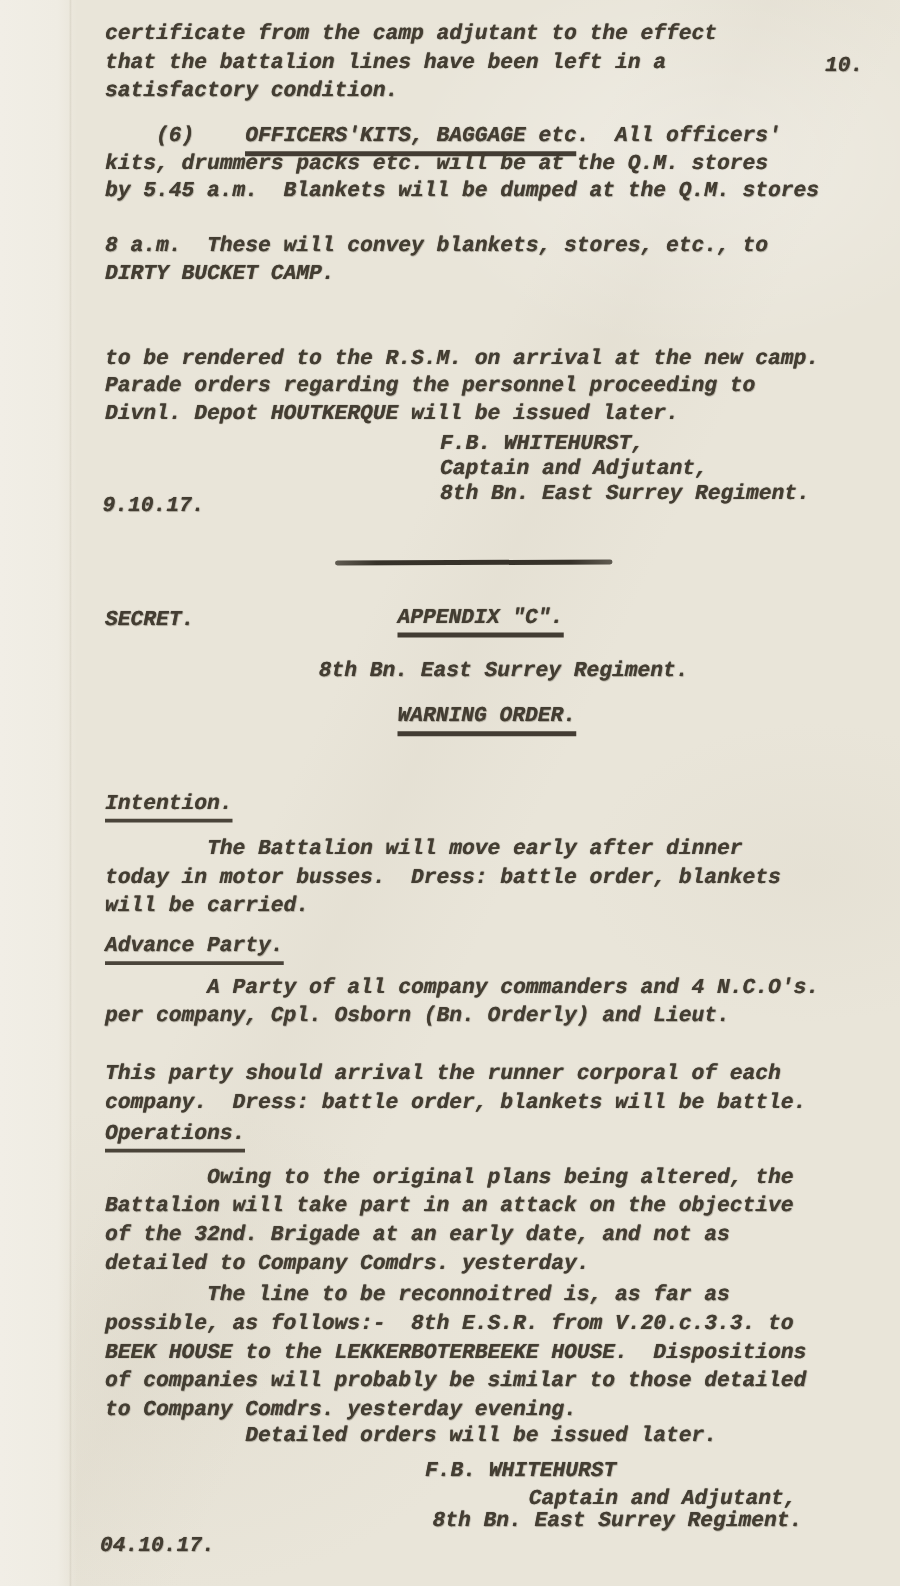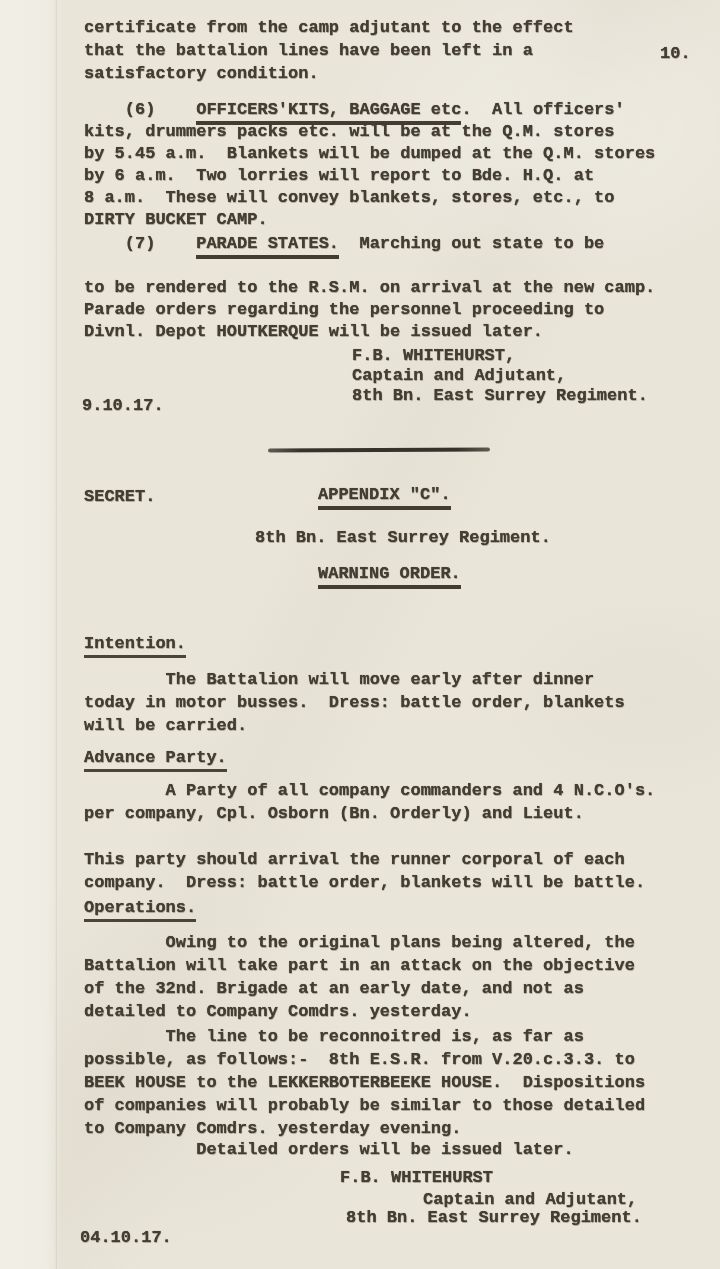--- a/index.html
+++ b/index.html
@@ -16,20 +16,21 @@
     font-family:"Liberation Mono","DejaVu Sans Mono",monospace;
     font-weight:bold;
     font-size:17px;
     color:#433d32;
   }
   .edge{position:absolute;left:55px;top:0;width:2px;height:100%;
     background:linear-gradient(90deg,rgba(185,177,159,0.0),rgba(185,177,159,0.35));}
   .ln{
     position:absolute;left:84px;white-space:pre;letter-spacing:0;
     text-shadow:0 0 0.7px rgba(62,55,43,0.85), 0.5px 0.5px 0.6px rgba(62,55,43,0.3);
+    font-style:italic;
   }
   .u{border-bottom:3px solid rgba(56,50,40,0.9);padding-bottom:2px;}
   .ub{border-bottom:4px solid rgba(52,46,37,0.92);padding-bottom:2px;margin-top:36px;}
   .hr{position:absolute;left:268px;top:448px;width:222px;height:4px;
     background:linear-gradient(90deg,rgba(52,47,38,0.75),rgba(45,40,32,0.95) 15%,rgba(45,40,32,0.95) 85%,rgba(52,47,38,0.75));
     border-radius:2px;transform:rotate(-0.2deg);}
 </style>
 </head>
 <body>
 
@@ -37,25 +38,23 @@
   <div class="edge"></div>
 
   <div class="ln" style="top:18px">certificate from the camp adjutant to the effect</div>
   <div class="ln" style="top:41px">that the battalion lines have been left in a</div>
   <div class="ln" style="top:64px">satisfactory condition.</div>
   <div class="ln" style="left:660px;top:44px">10.</div>
 
   <div class="ln" style="top:100px"><span>    (6)    </span><span class="ub">OFFICERS'KITS, BAGGAGE etc</span><span>.  All officers'</span></div>
   <div class="ln" style="top:122px">kits, drummers packs etc. will be at the Q.M. stores</div>
   <div class="ln" style="top:144px">by 5.45 a.m.  Blankets will be dumped at the Q.M. stores</div>
-  <div class="ln" style="top:166px">by 6 a.m.  Two lorries will report to Bde. H.Q. at</div>
   <div class="ln" style="top:188px">8 a.m.  These will convey blankets, stores, etc., to</div>
   <div class="ln" style="top:210px">DIRTY BUCKET CAMP.</div>
 
-  <div class="ln" style="top:234px"><span>    (7)    </span><span class="ub">PARADE STATES.</span><span>  Marching out state to be</span></div>
   <div class="ln" style="top:278px">to be rendered to the R.S.M. on arrival at the new camp.</div>
   <div class="ln" style="top:300px">Parade orders regarding the personnel proceeding to</div>
   <div class="ln" style="top:322px">Divnl. Depot HOUTKERQUE will be issued later.</div>
 
   <div class="ln" style="left:352px;top:346px">F.B. WHITEHURST,</div>
   <div class="ln" style="left:352px;top:366px">Captain and Adjutant,</div>
   <div class="ln" style="left:352px;top:386px">8th Bn. East Surrey Regiment.</div>
   <div class="ln" style="left:82px;top:396px">9.10.17.</div>
 
   <div class="hr"></div>

